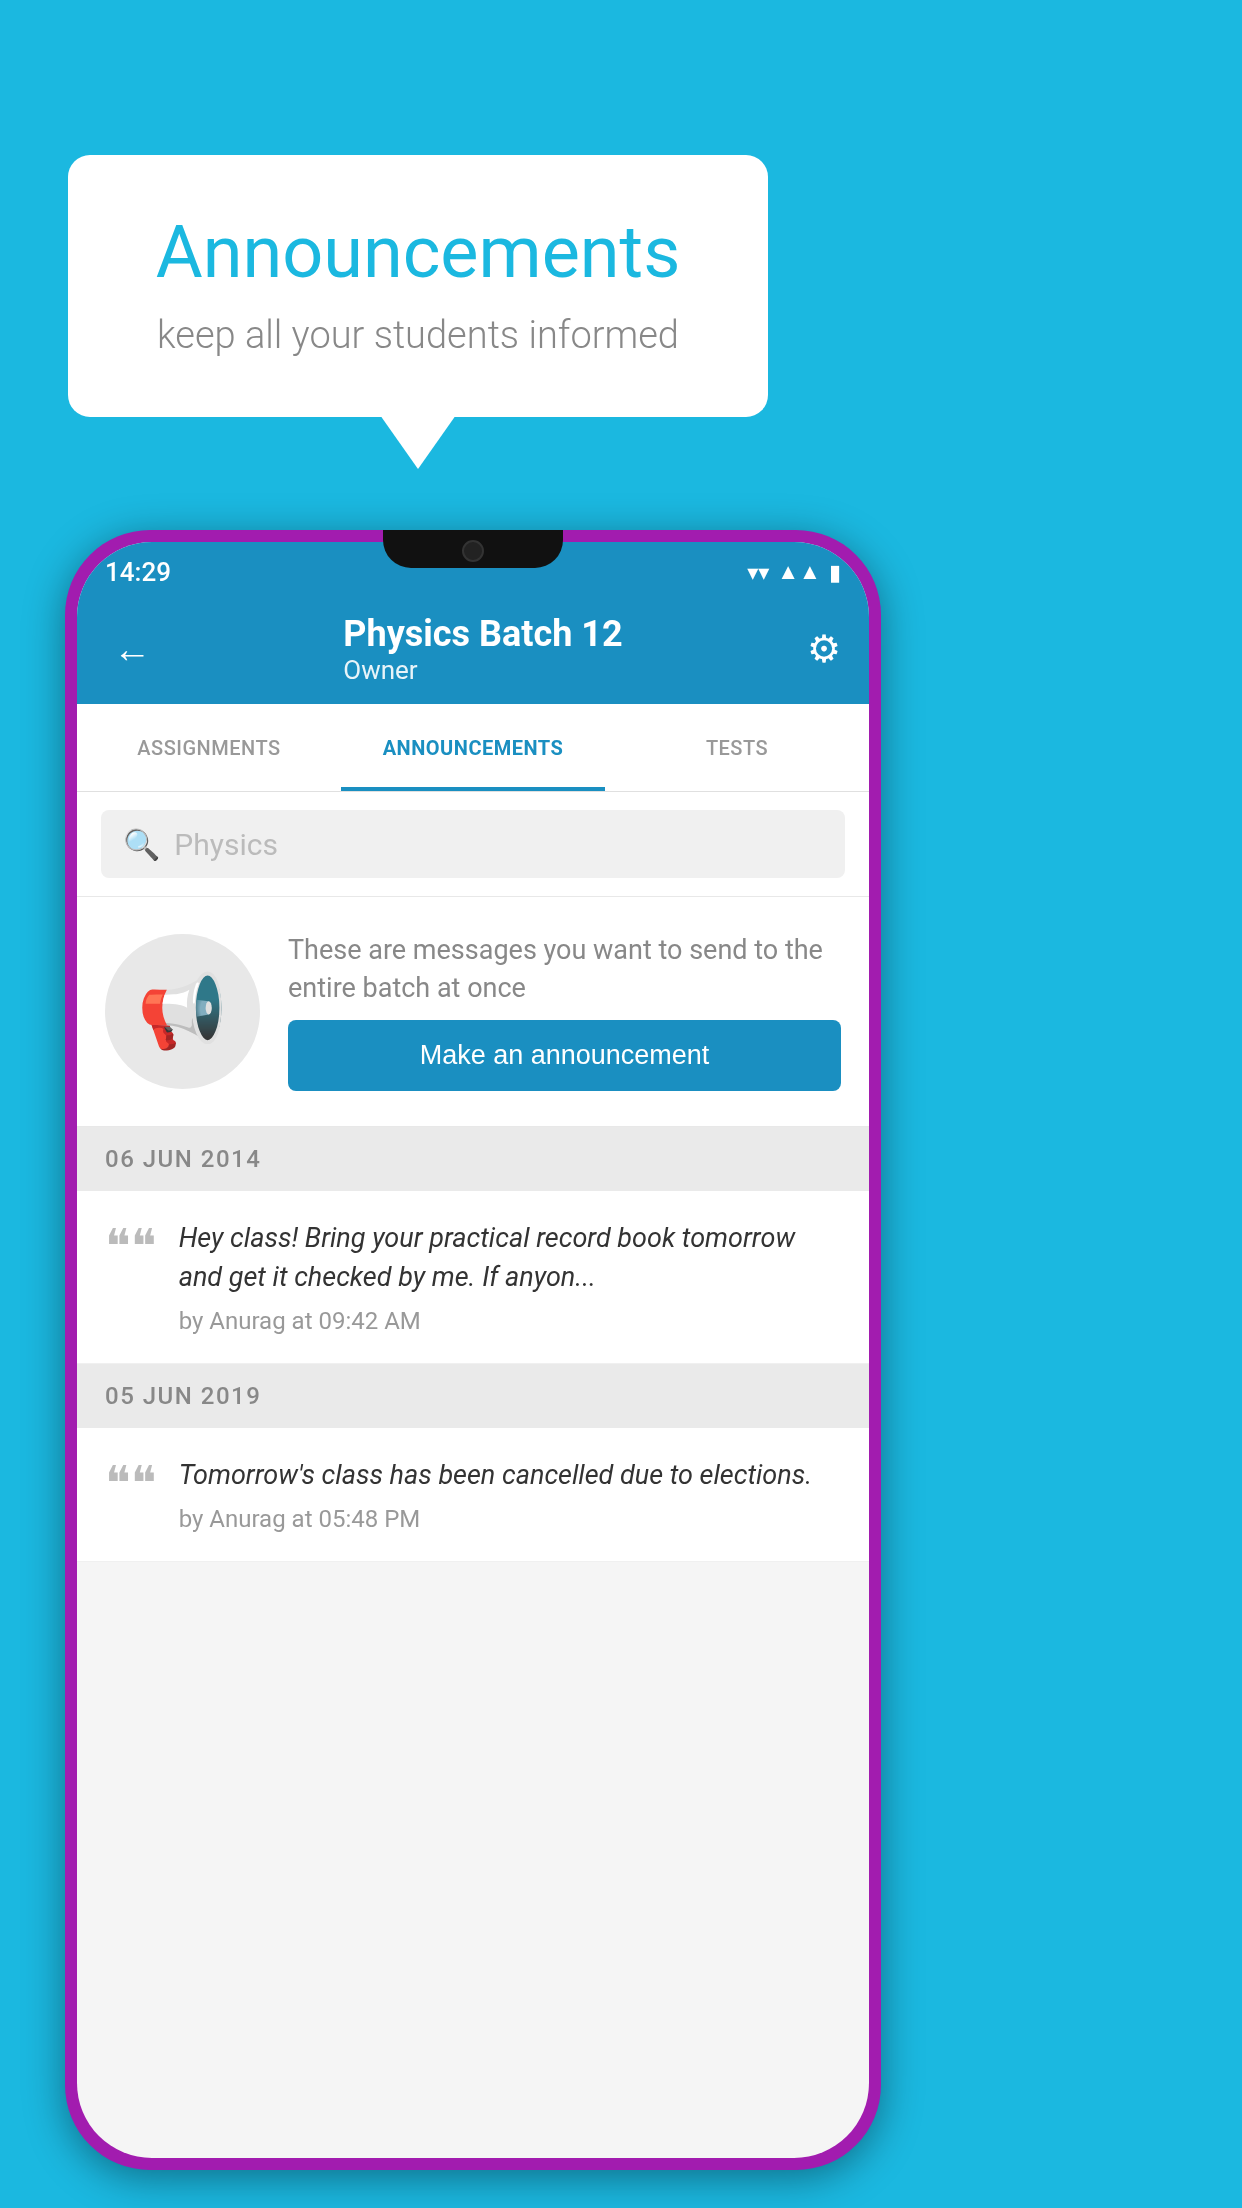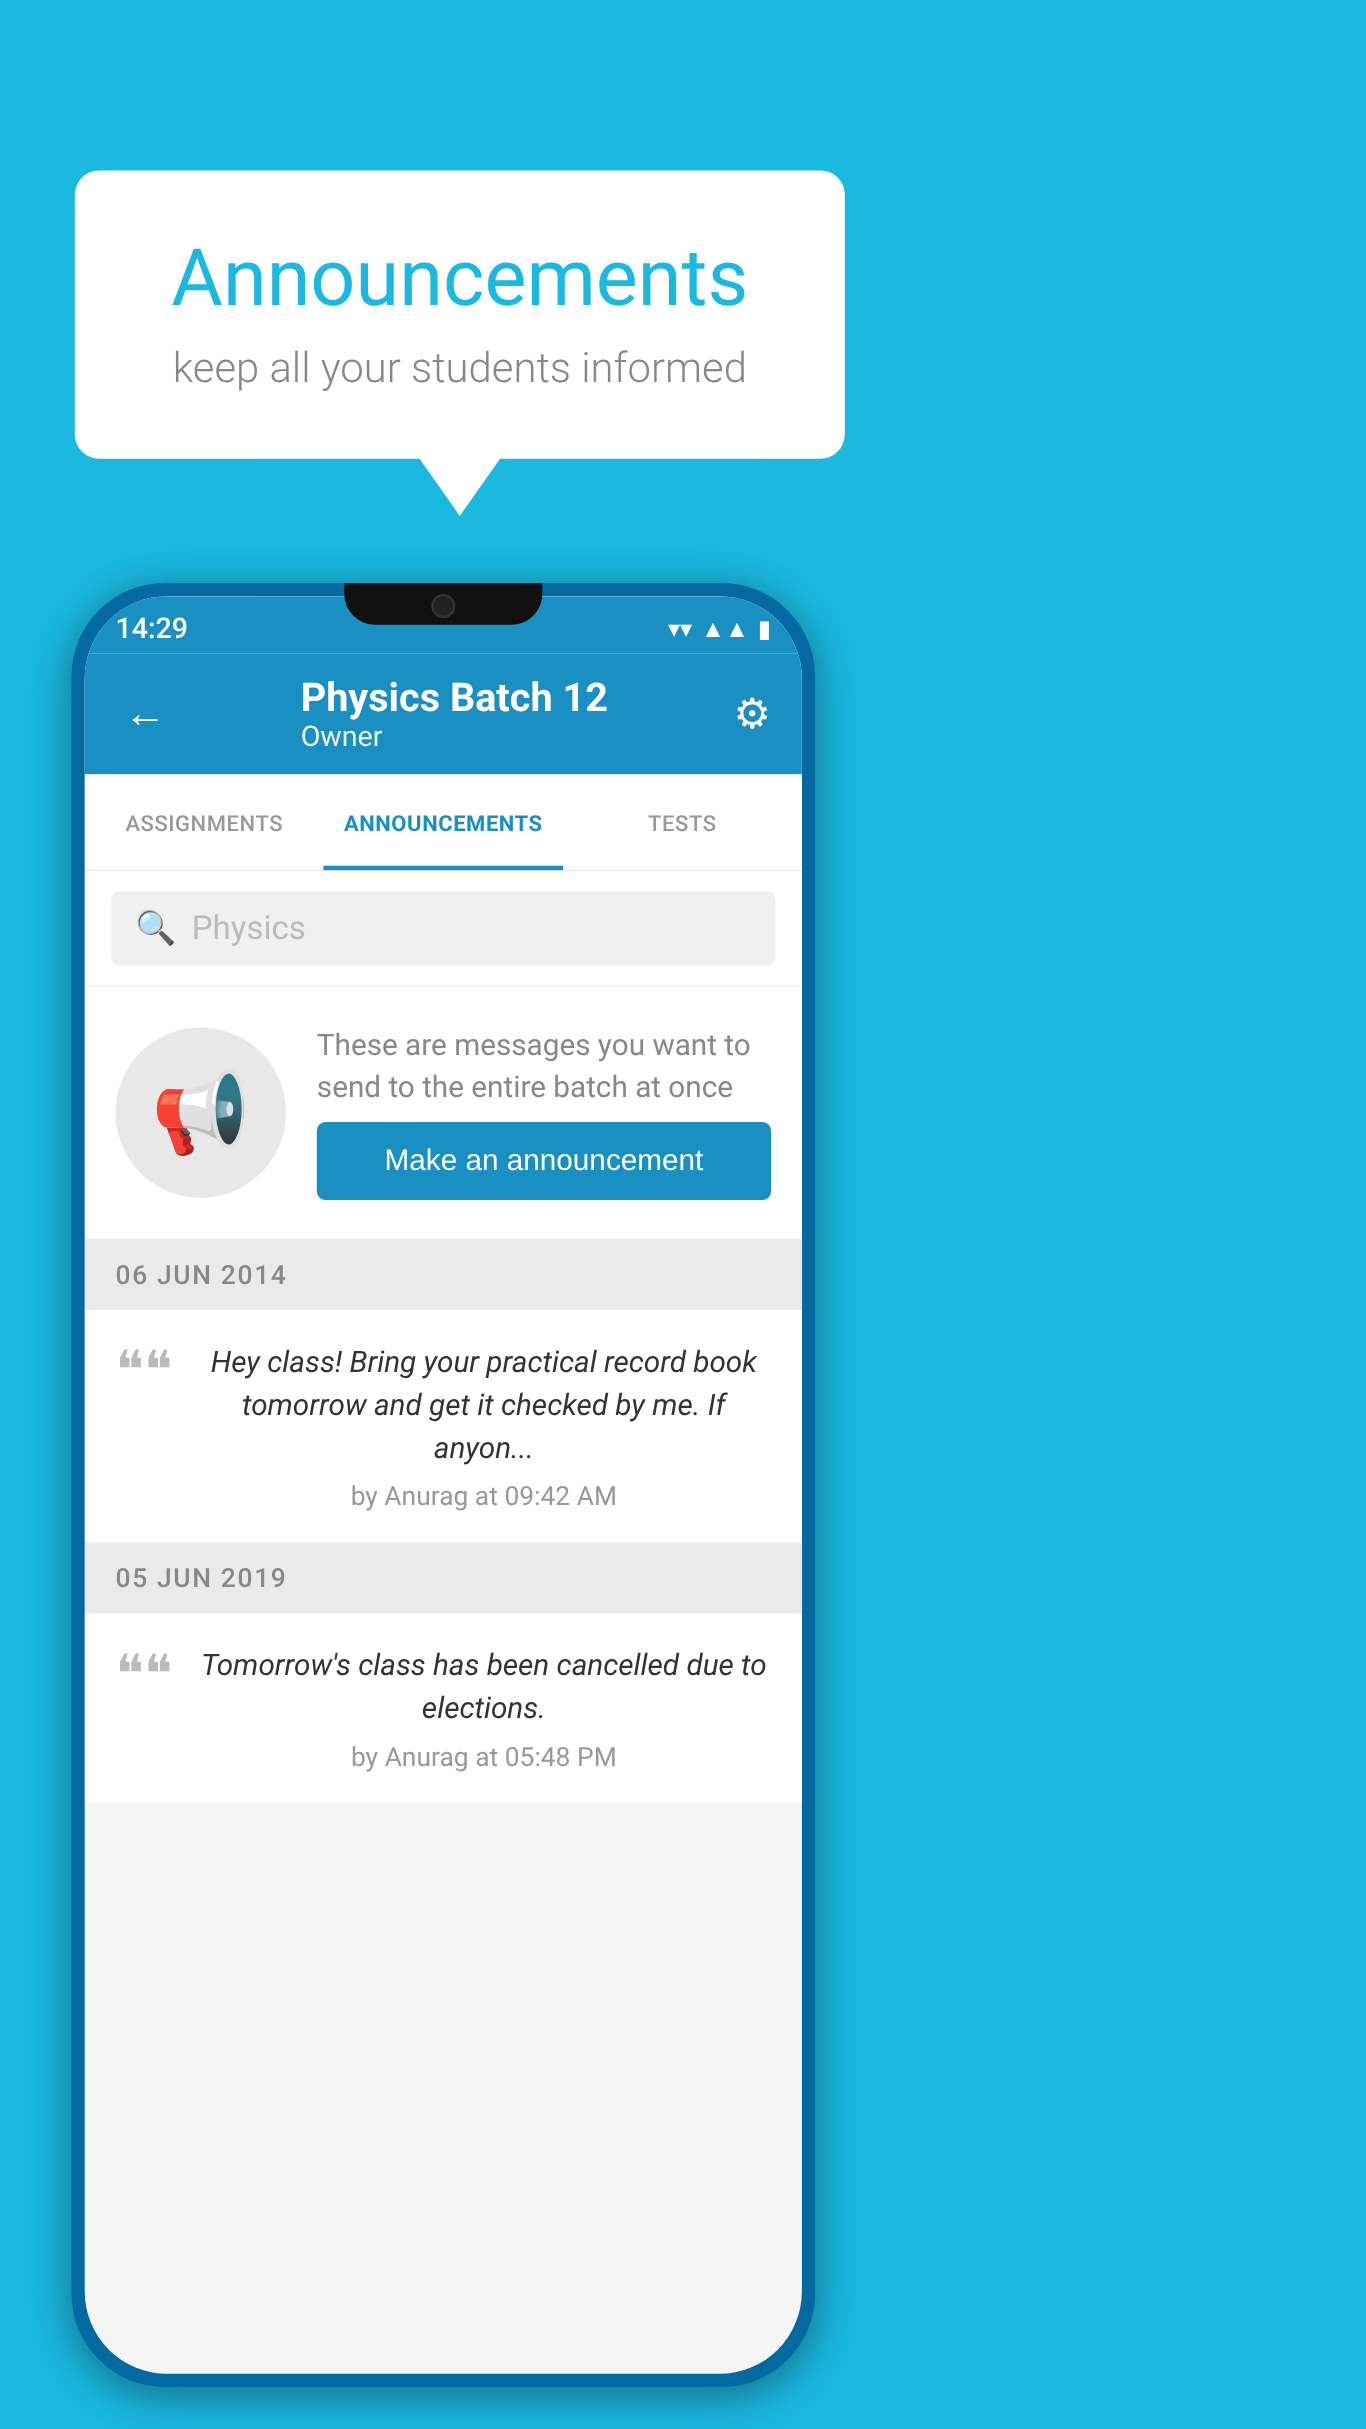--- a/index.html
+++ b/index.html
@@ -53,23 +53,23 @@
       color: #888;
       font-size: 38px;
       font-weight: 300;
     }
 
     
     .phone-frame {
       position: absolute;
       top: 530px;
       left: 65px;
-      width: 676px;
+      width: 816px;
       height: 1640px;
-      background: #0369a1;
+      background: #a21caf;
       border-radius: 85px;
       overflow: hidden;
       box-shadow: 0 8px 40px rgba(0,0,0,0.4);
     }
 
     
     .phone-notch {
       position: absolute;
       top: 0;
       left: 50%;
@@ -310,21 +310,20 @@
       color: #bbb;
       font-size: 48px;
       line-height: 1;
       flex-shrink: 0;
       font-family: Georgia, serif;
       margin-top: 4px;
     }
 
     .announcement-content {
       flex: 1;
-      text-align: center;
     }
 
     .announcement-text {
       color: #333;
       font-size: 27px;
       font-style: italic;
       line-height: 1.45;
       margin-bottom: 10px;
     }
 

